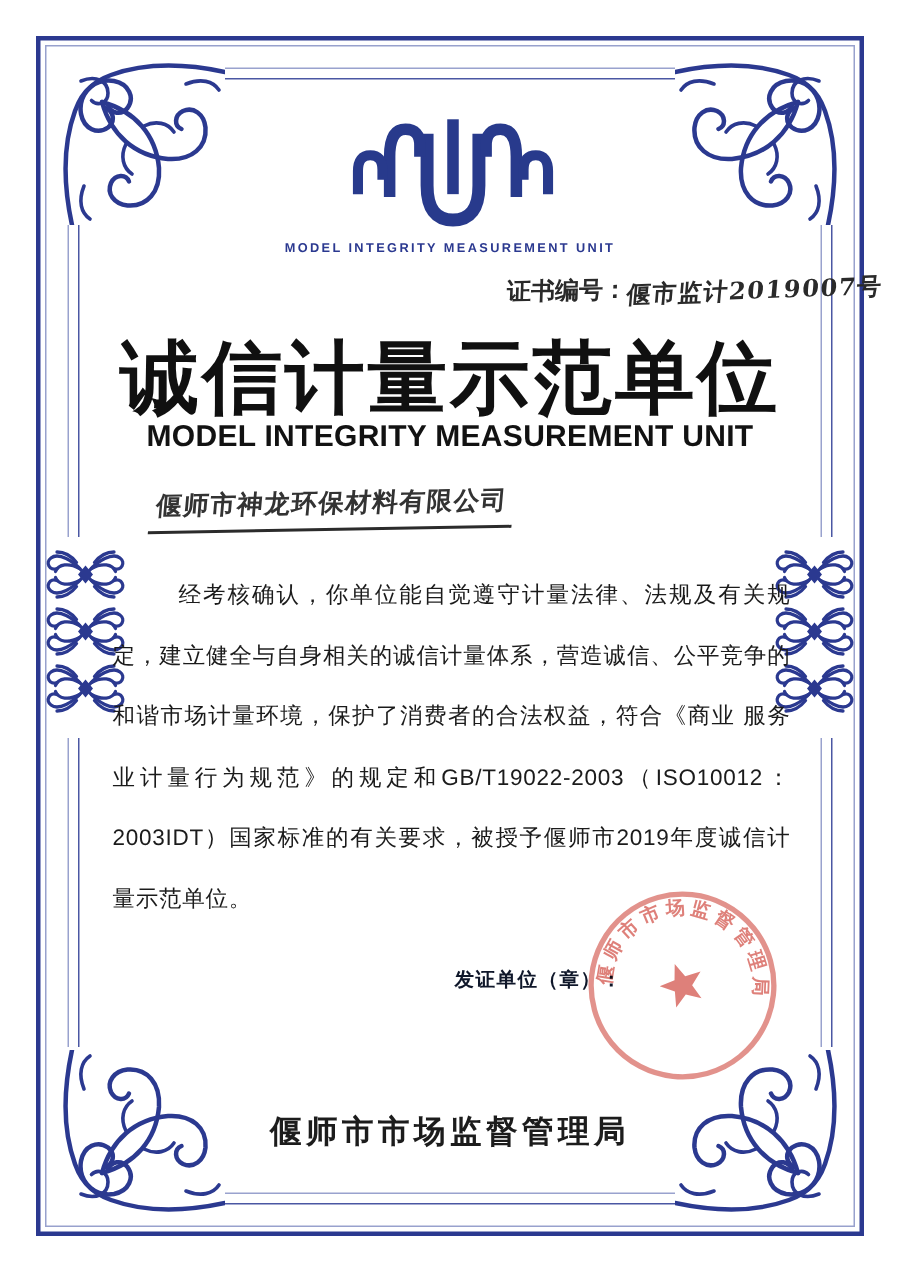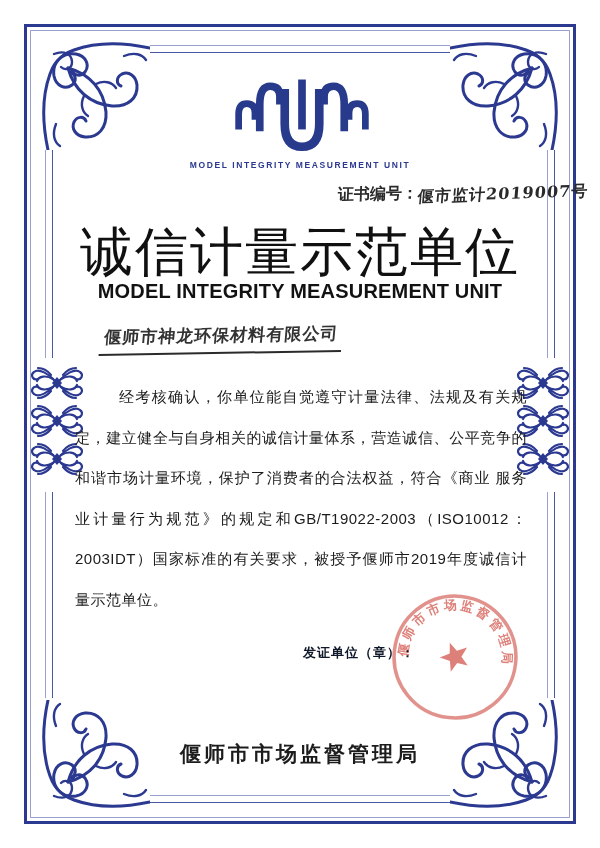--- a/index.html
+++ b/index.html
@@ -21,21 +21,21 @@
   .butterfly { position:absolute; width:56px; height:38px; }
   
   .logo { position:absolute; left:222px; top:68px; width:160px; height:96px; }
   .logo-caption { position:absolute; left:0; right:0; top:160px; text-align:center;
     font-size:8.5px; font-weight:bold; letter-spacing:1.6px; color:#2b3990; }
   .cert-no { position:absolute; left:338px; top:184px; display:flex; align-items:baseline;
     color:#2a2a2a; font-family:"DejaVu Serif", serif; }
   .cert-no .lbl { font-size:16px; font-weight:600; transform:skewX(-3deg) rotate(-1deg); }
   .cert-no .val { font-size:16px; font-weight:600; transform:skewX(-7deg) rotate(-2deg); letter-spacing:1px; }
   .title { position:absolute; left:0; right:0; top:217px; text-align:center;
-    font-family:"DejaVu Serif", serif; font-size:53px; font-weight:400;
+    font-family:"DejaVu Serif", serif; font-size:53px; font-weight:700;
     letter-spacing:2px; color:#101010; }
   .subtitle { position:absolute; left:0; right:0; top:280px; text-align:center;
     font-size:20px; font-weight:800; color:#121212; letter-spacing:0.2px; }
   .awardee { position:absolute; left:100px; top:324px; min-width:222px; padding:0 4px 5px 4px;
     border-bottom:2px solid #2b2b2b; font-family:"DejaVu Serif", serif;
     font-size:17px; font-weight:600; color:#333;
     transform:skewX(-6deg) rotate(-1deg); letter-spacing:1px; white-space:nowrap; }
   .body-text { position:absolute; left:75px; top:377px; width:452px;
     font-size:15px; line-height:40.5px; letter-spacing:0.5px; color:#1b1b1b;
     text-align:justify; text-indent:44px; }

